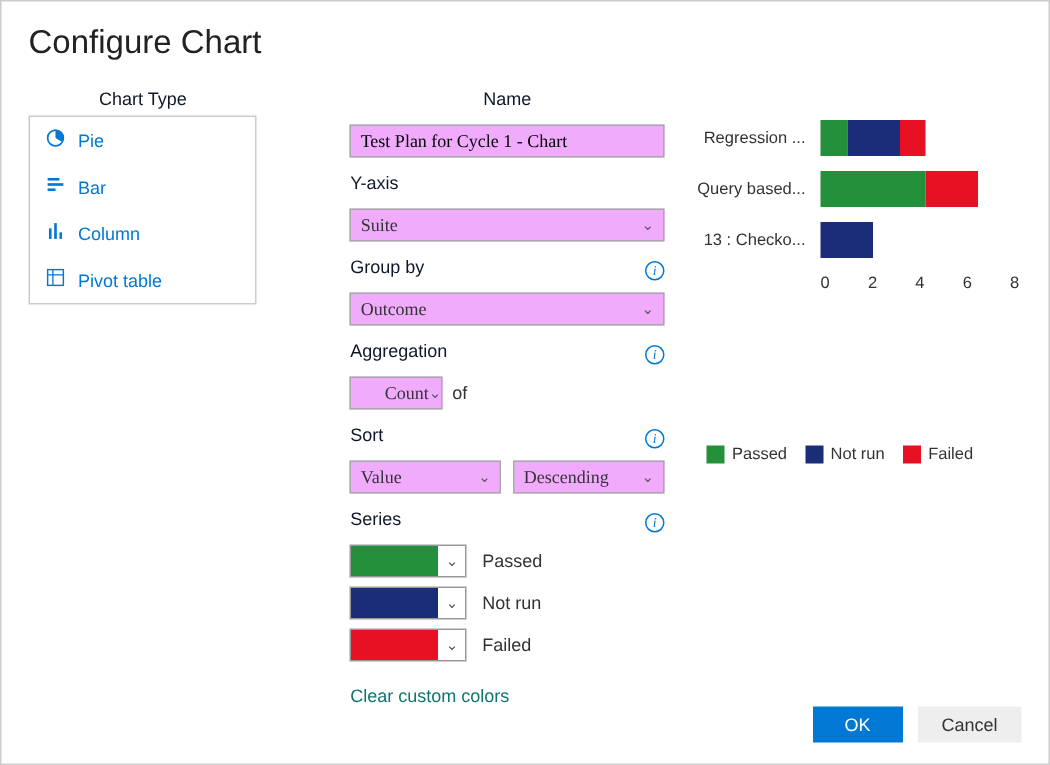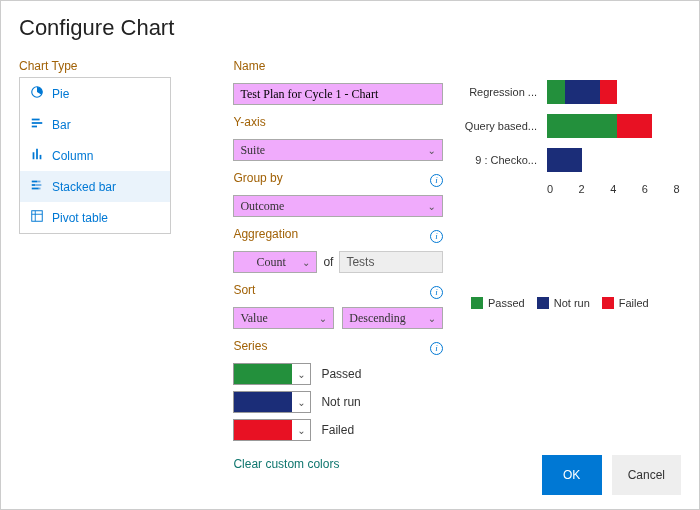--- a/index.html
+++ b/index.html
@@ -1,32 +1,32 @@
 <!DOCTYPE html>
 <html><head>
 <meta charset="utf-8">
 <style>
   * { box-sizing: border-box; margin: 0; padding: 0; }
   body { font-family: "Segoe UI", Arial, sans-serif; font-size: 12px; color: #333; background: #fff; width: 700px; height: 510px; border: 1px solid #ccc; padding: 14px 18px; position: relative; overflow: hidden; }
   .title { font-size: 22px; font-weight: 300; color: #222; margin-bottom: 18px; }
   .cols { display: flex; gap: 18px; }
   .left { width: 160px; }
-  .label { font-size: 12px; color: #a16207; margin-bottom: 4px; }
+  .label { font-size: 12px; color: #0f172a; margin-bottom: 4px; text-align: center; }
   .ct-list { border: 1px solid #ccc; }
   .ct-item { display: flex; align-items: center; gap: 8px; padding: 7px 10px; color: #0078d4; cursor: pointer; text-align: center; }
   .ct-item.selected { background: #eaf3fb; }
   .ct-icon { width: 14px; height: 14px; flex-shrink: 0; }
   .mid { width: 220px; display: flex; flex-direction: column; gap: 6px; margin-left: 44px; }
   .field-row { display: flex; align-items: center; justify-content: space-between; margin-top: 4px; }
   .info-icon { width: 13px; height: 13px; border: 1px solid #0078d4; border-radius: 50%; color: #0078d4; font-size: 9px; display: flex; align-items: center; justify-content: center; font-style: italic; font-family: Georgia, serif; cursor: default; }
   .input, .select { width: 100%; border: 1px solid #aaa; height: 22px; padding: 0 6px; font-size: 12px; font-family: Liberation Serif, serif; background: #f0abfc; }
   .select { display: flex; align-items: center; justify-content: space-between; cursor: pointer; }
   .chev { font-size: 10px; color: #555; }
   .agg-row { display: flex; align-items: center; gap: 6px; }
-  .agg-row .select.small { width: 84px; padding-left: 22px; }
+  .agg-row .select.small { width: 62px; padding-left: 22px; }
   .agg-of { font-size: 12px; }
   .agg-tests { flex: 1; background: #eee; border: 1px solid #ccc; height: 22px; padding: 0 6px; display: flex; align-items: center; color: #555; }
   .sort-row { display: flex; gap: 8px; }
   .sort-row .select { flex: 1; }
   .series-row { display: flex; align-items: center; gap: 10px; margin-bottom: 6px; }
   .swatch-select { display: flex; align-items: center; border: 1px solid #999; height: 22px; cursor: pointer; }
   .swatch { width: 58px; height: 100%; }
   .swatch-chev { width: 18px; text-align: center; font-size: 10px; color: #555; }
   .clear-link { margin-top: 4px; color: #0f766e; font-size: 12px; cursor: pointer; }
   .right { flex: 1; position: relative; padding-top: 16px; }
@@ -34,21 +34,21 @@
   .chart-row { display: flex; align-items: center; height: 34px; gap: 6px; }
   .chart-label { width: 80px; font-size: 11px; text-align: right; padding-right: 4px; white-space: nowrap; overflow: hidden; text-overflow: ellipsis; }
   .bar-area { flex: 1; display: flex; height: 24px; }
   .seg { height: 100%; }
   .x-axis { display: flex; margin-left: 86px; margin-top: 6px; }
   .tick { flex: 1; font-size: 11px; color: #333; text-align: left; }
   .legend { display: flex; gap: 12px; margin-top: 12px; margin-left: 10px; flex-wrap: wrap; font-size: 11px; }
   .legend-item { display: flex; align-items: center; gap: 5px; }
   .legend-sw { width: 12px; height: 12px; }
   .buttons { position: absolute; bottom: 14px; right: 18px; display: flex; gap: 10px; }
-  .btn { min-width: 60px; height: 40px; font-size: 12px; border: none; cursor: pointer; padding: 0 16px; }
+  .btn { min-width: 60px; height: 24px; font-size: 12px; border: none; cursor: pointer; padding: 0 16px; }
   .btn-primary { background: #0078d4; color: #fff; }
   .btn-secondary { background: #eee; color: #333; }
 </style>
 </head>
 <body>
 
 <div class="title">Configure Chart</div>
 
 <div class="cols">
 
@@ -71,31 +71,20 @@
           <span>Bar</span>
         </div>
         <div class="ct-item">
           <span><svg class="ct-icon" viewBox="0 0 16 16">
               <rect x="3" y="6" width="2" height="8" fill="#0078d4"></rect>
               <rect x="7" y="2" width="2" height="12" fill="#0078d4"></rect>
               <rect x="11" y="9" width="2" height="5" fill="#0078d4"></rect>
             </svg></span>
           <span>Column</span>
         </div>
-        <div class="ct-item selected">
-          <span><svg class="ct-icon" viewBox="0 0 16 16">
-              <rect x="2" y="3" width="6" height="2" fill="#0078d4"></rect>
-              <rect x="8" y="3" width="4" height="2" fill="#6cace4"></rect>
-              <rect x="2" y="7" width="4" height="2" fill="#0078d4"></rect>
-              <rect x="6" y="7" width="7" height="2" fill="#6cace4"></rect>
-              <rect x="2" y="11" width="8" height="2" fill="#0078d4"></rect>
-              <rect x="10" y="11" width="2" height="2" fill="#6cace4"></rect>
-            </svg></span>
-          <span>Stacked bar</span>
-        </div>
         <div class="ct-item">
           <span><svg class="ct-icon" viewBox="0 0 16 16">
               <rect x="2" y="2" width="12" height="12" fill="none" stroke="#0078d4" stroke-width="1.1"></rect>
               <line x1="2" y1="6" x2="14" y2="6" stroke="#0078d4"></line>
               <line x1="6" y1="2" x2="6" y2="14" stroke="#0078d4"></line>
             </svg></span>
           <span>Pivot table</span>
         </div>
       </div>
   </div>
@@ -124,21 +113,20 @@
     <div class="field-row">
       <div class="label">Aggregation</div>
       <div class="info-icon">i</div>
     </div>
     <div class="agg-row">
       <div class="select small">
         <span>Count</span>
         <span class="chev">⌄</span>
       </div>
       <span class="agg-of">of</span>
-      <div class="agg-tests">Tests</div>
     </div>
 
     <div class="field-row">
       <div class="label">Sort</div>
       <div class="info-icon">i</div>
     </div>
     <div class="sort-row">
       <div class="select">
         <span>Value</span>
         <span class="chev">⌄</span>
@@ -192,21 +180,21 @@
             </div>
           </div>
           <div class="chart-row">
             <div class="chart-label">Query based...</div>
             <div class="bar-area" style="width: 140px;">
               <div class="seg" style="width: 70px; background: rgb(35, 144, 60);"></div>
               <div class="seg" style="width: 35px; background: rgb(232, 17, 35);"></div>
             </div>
           </div>
           <div class="chart-row">
-            <div class="chart-label">9 : Checko...</div>
+            <div class="chart-label">13 : Checko...</div>
             <div class="bar-area" style="width: 140px;">
               <div class="seg" style="width: 35px; background: rgb(27, 45, 120);"></div>
             </div>
           </div>
         </div>
         <div class="x-axis" style="width: 158px;">
           <div class="tick">0</div>
           <div class="tick">2</div>
           <div class="tick">4</div>
           <div class="tick">6</div>

